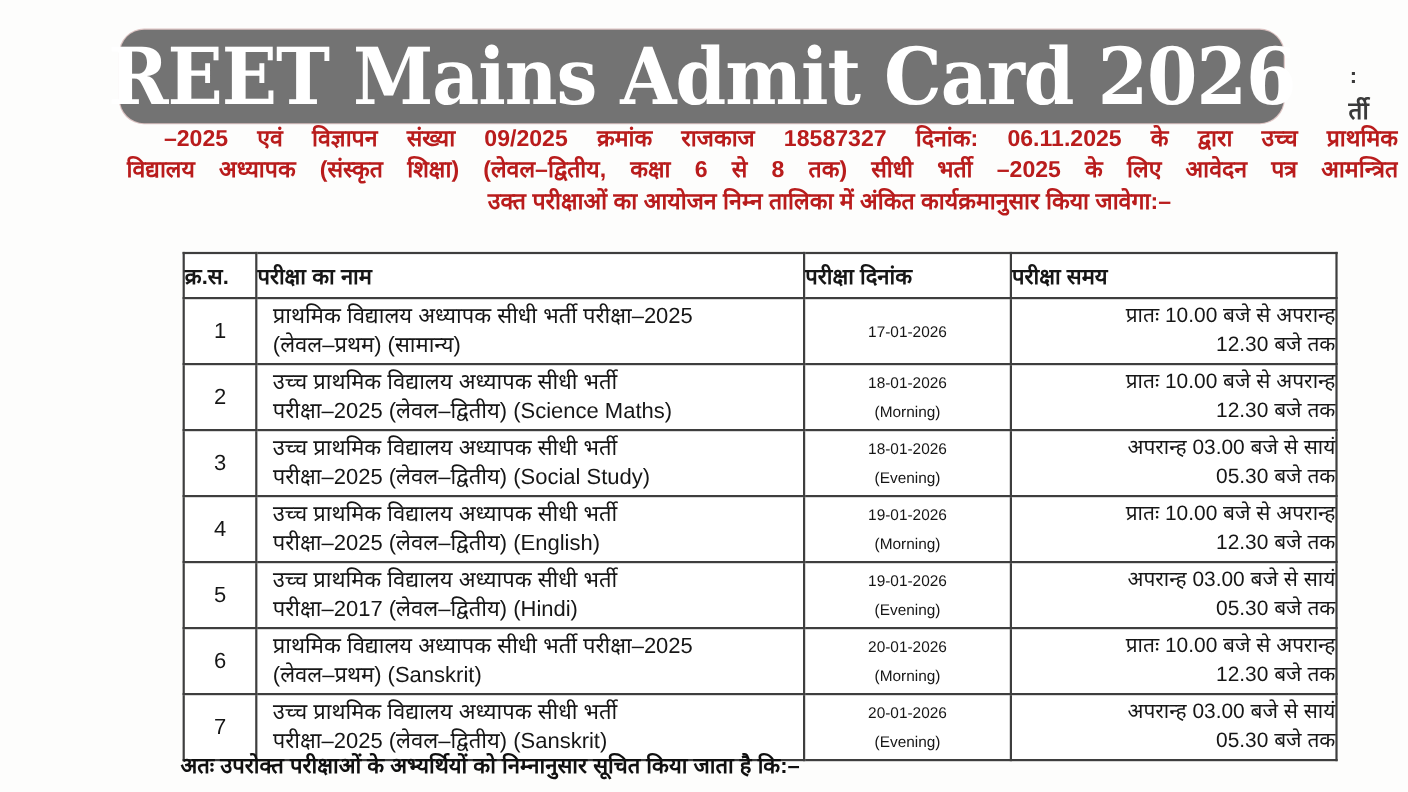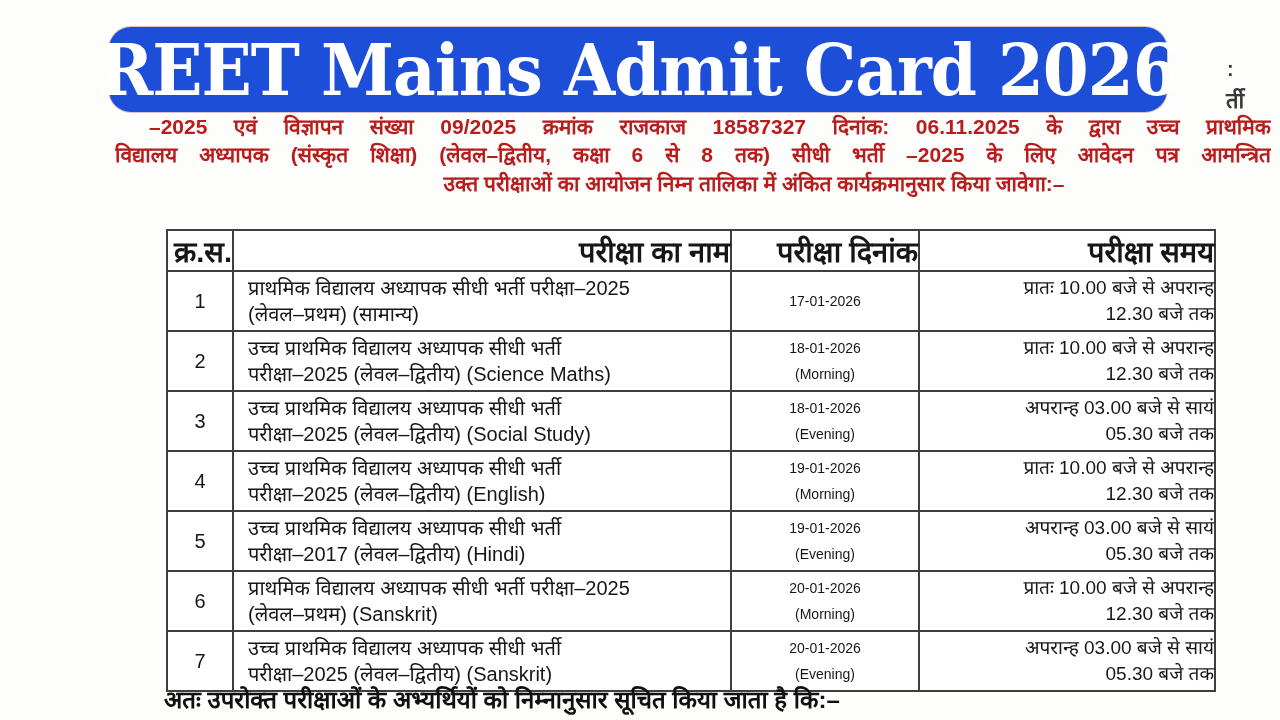--- a/index.html
+++ b/index.html
@@ -11,21 +11,21 @@
     overflow: hidden;
     color: #161616;
   }
   .page { position: absolute; inset: 0; background: #fdfdfc; }
 
   
   .banner {
     position: absolute;
     left: 109px; top: 27px;
     width: 1058px; height: 85px;
-    background: #1d4ed8;
+    background: #737373;
     border-radius: 22px;
     display: flex; align-items: center; justify-content: center;
     box-shadow: 0 0 0 1px rgba(120,20,20,.25);
   }
   .banner-title {
     color: #ffffff;
     font-family: "DejaVu Serif", "Liberation Serif", serif;
     font-weight: bold;
     font-size: 66px;
     letter-spacing: -1px;
@@ -59,39 +59,39 @@
     border-collapse: collapse;
     table-layout: fixed;
     background: #ffffff;
   }
   table.schedule th, table.schedule td {
     border: 2px solid #3e3e3e;
     vertical-align: middle;
   }
   table.schedule th {
     height: 41px;
-    font-size: 29px;
-    font-weight: bold;
-    text-align: right;
+    font-size: 20px;
+    font-weight: bold;
+    text-align: left;
     white-space: nowrap;
   }
   table.schedule td { height: 57px; }
   td.c-sno { text-align: center; font-size: 20px; }
   td.c-name { padding: 3px 6px 3px 14px; font-size: 20px; }
   .name-line { line-height: 26px; white-space: nowrap; overflow: hidden; }
   td.c-date { text-align: center; font-size: 14px; }
   .date-line { line-height: 26px; white-space: nowrap; }
   td.c-time { text-align: right; font-size: 19px; }
   .time-line { line-height: 26px; white-space: nowrap; }
 
   
   .footer-note {
     position: absolute;
     left: 164px; top: 682px;
-    font-size: 24px;
+    font-size: 20px;
     font-weight: bold;
     color: #101010;
     white-space: nowrap;
   }
 </style>
 </head>
 <body>
 
 <div class="page">
 

